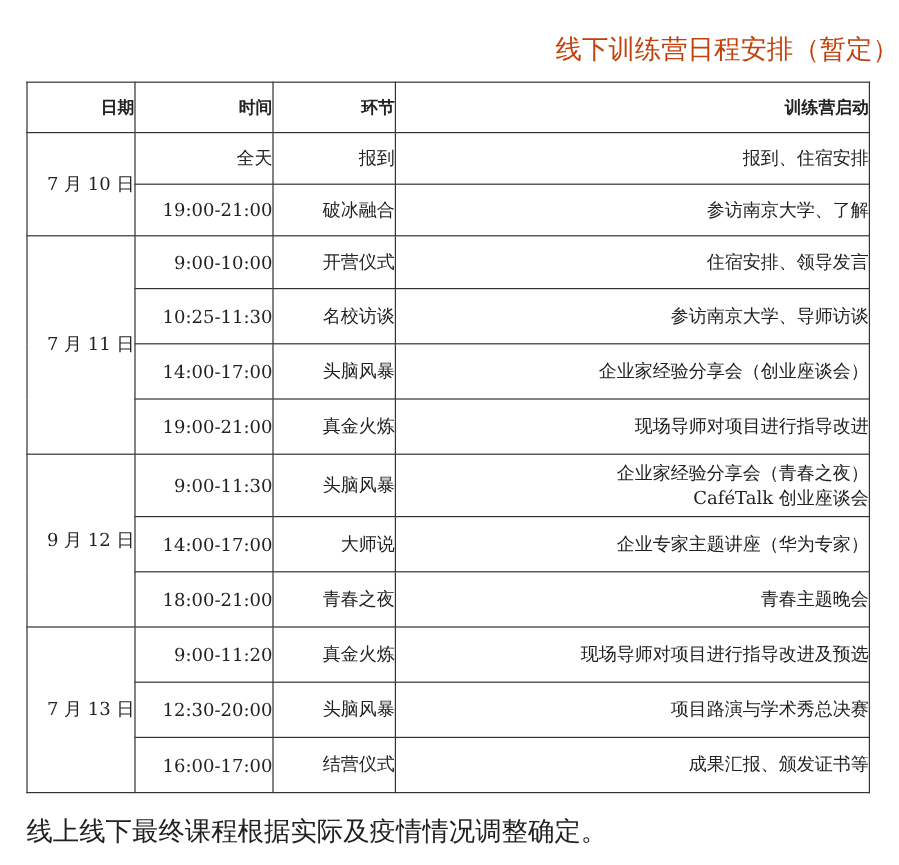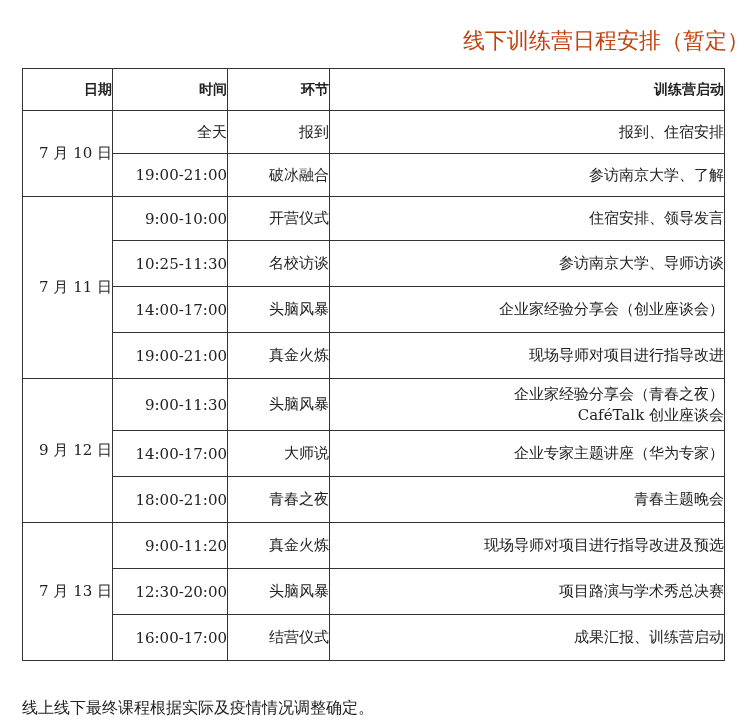--- a/index.html
+++ b/index.html
@@ -1,21 +1,21 @@
 <!DOCTYPE html>
 <html><head>
 <meta charset="utf-8">
 <style>
 body{margin:0;background:#fff;width:749px;height:721px;position:relative;font-family:"DejaVu Serif","Liberation Serif",serif;color:#222;overflow:hidden}
 .title{position:absolute;top:26px;left:0;width:749px;text-align:right;font-family:"DejaVu Sans","Liberation Sans",sans-serif;font-size:22px;color:#c2410c}
 table{position:absolute;left:22px;top:68px;border-collapse:collapse;width:703px}
 td,th{border:1px solid #333;text-align:right;font-size:15px;padding:0}
 th{height:41px;font-family:"DejaVu Sans","Liberation Sans",sans-serif;font-weight:bold;font-size:14px}
 td.c{text-align:right;padding-left:10px;line-height:21px}
-.note{position:absolute;left:22px;top:698px;font-size:16px;color:#222}
+.note{position:absolute;left:22px;top:678px;font-size:22px;color:#222}
 </style>
 </head>
 <body>
 
 <div class="title">线下训练营日程安排（暂定）</div>
 
 <table>
 <thead>
 <tr>
 <th style="width:89px">日期</th>
@@ -83,18 +83,18 @@
 <td class="c">现场导师对项目进行指导改进及预选</td>
 </tr>
 <tr style="height:46px">
 <td>12:30-20:00</td>
 <td>头脑风暴</td>
 <td class="c">项目路演与学术秀总决赛</td>
 </tr>
 <tr style="height:46px">
 <td>16:00-17:00</td>
 <td>结营仪式</td>
-<td class="c">成果汇报、训练营启动</td>
+<td class="c">成果汇报、颁发证书等</td>
 </tr>
 </tbody>
 </table>
 
 <div class="note">线上线下最终课程根据实际及疫情情况调整确定。</div>
 
 </body></html>

